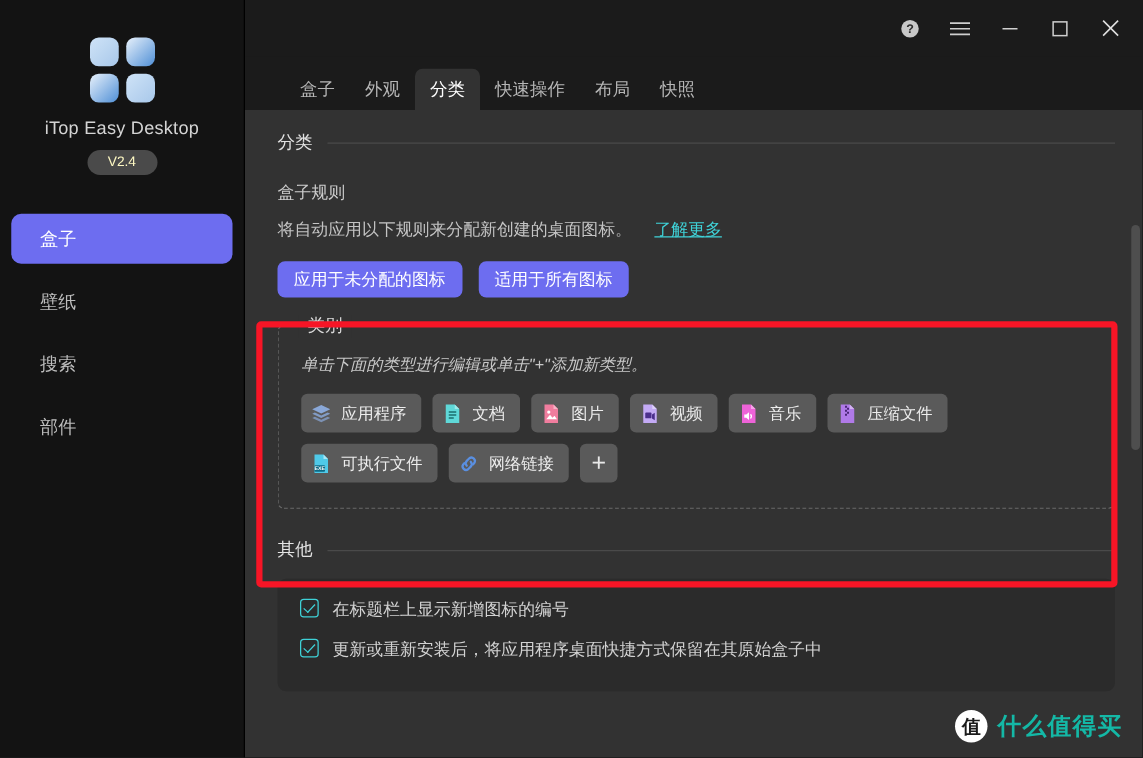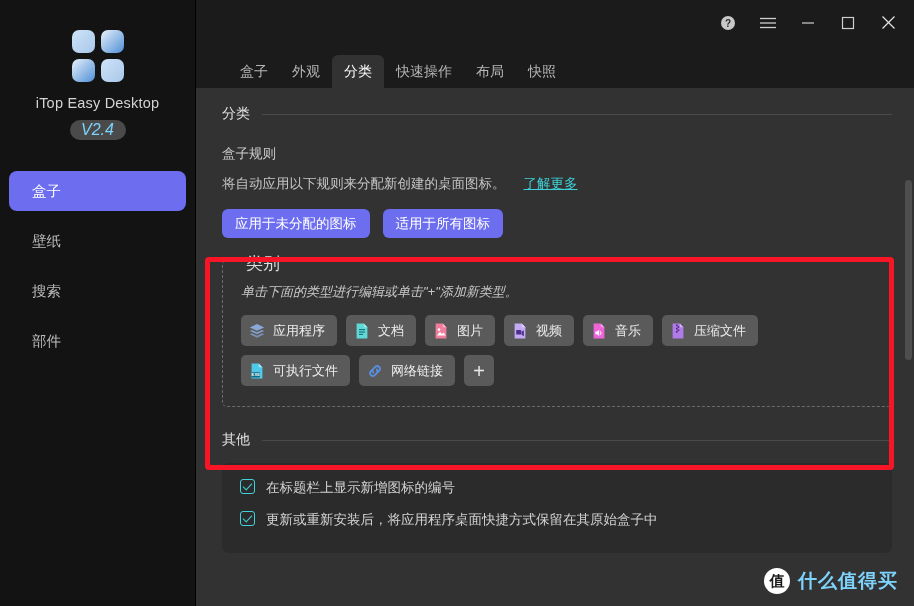--- a/index.html
+++ b/index.html
@@ -45,26 +45,25 @@
     text-align: center;
     color: #d4d4d4;
     font-size: 14.5px;
     letter-spacing: .2px;
   }
   .version-badge {
     margin: 9px auto 0;
     width: 56px; height: 20px;
     border-radius: 10px;
     background: #4a4a4a;
-    color: #7dd3fc;
-    font-size: 16px;
+    color: #fef9c3;
+    font-size: 11px;
     display: flex;
     align-items: center;
     justify-content: center;
-    font-style: italic;
   }
 
   .nav { margin-top: 31px; padding: 0 9px; }
   .nav-item {
     height: 40px;
     display: flex;
     align-items: center;
     padding-left: 23px;
     border-radius: 8px;
     color: #bdbdbd;
@@ -191,21 +190,21 @@
     border-radius: 5px;
     padding: 22px 18px 20px 18px;
     position: relative;
   }
   .fs-legend {
     position: absolute;
     top: -9px; left: 16px;
     background: #323232;
     padding: 0 7px;
     color: #dcdcdc;
-    font-size: 17px;
+    font-size: 14px;
   }
   .hint {
     color: #c9c9c9;
     font-size: 13px;
     font-style: italic;
     margin-bottom: 14px;
   }
   .chips { display: flex; flex-wrap: wrap; gap: 9px; }
   .chip {
     height: 31px;
@@ -298,21 +297,21 @@
     border-radius: 50%;
     background: #ffffff;
     color: #1b1b1b;
     font-size: 15px;
     display: flex;
     align-items: center;
     justify-content: center;
     font-weight: bold;
   }
   .wm-text {
-    color: #7dd3fc;
+    color: #14b8a6;
     font-size: 19px;
     font-weight: bold;
     letter-spacing: 1px;
   }
 </style>
 </head>
 <body>
 
 <div class="app">
 

